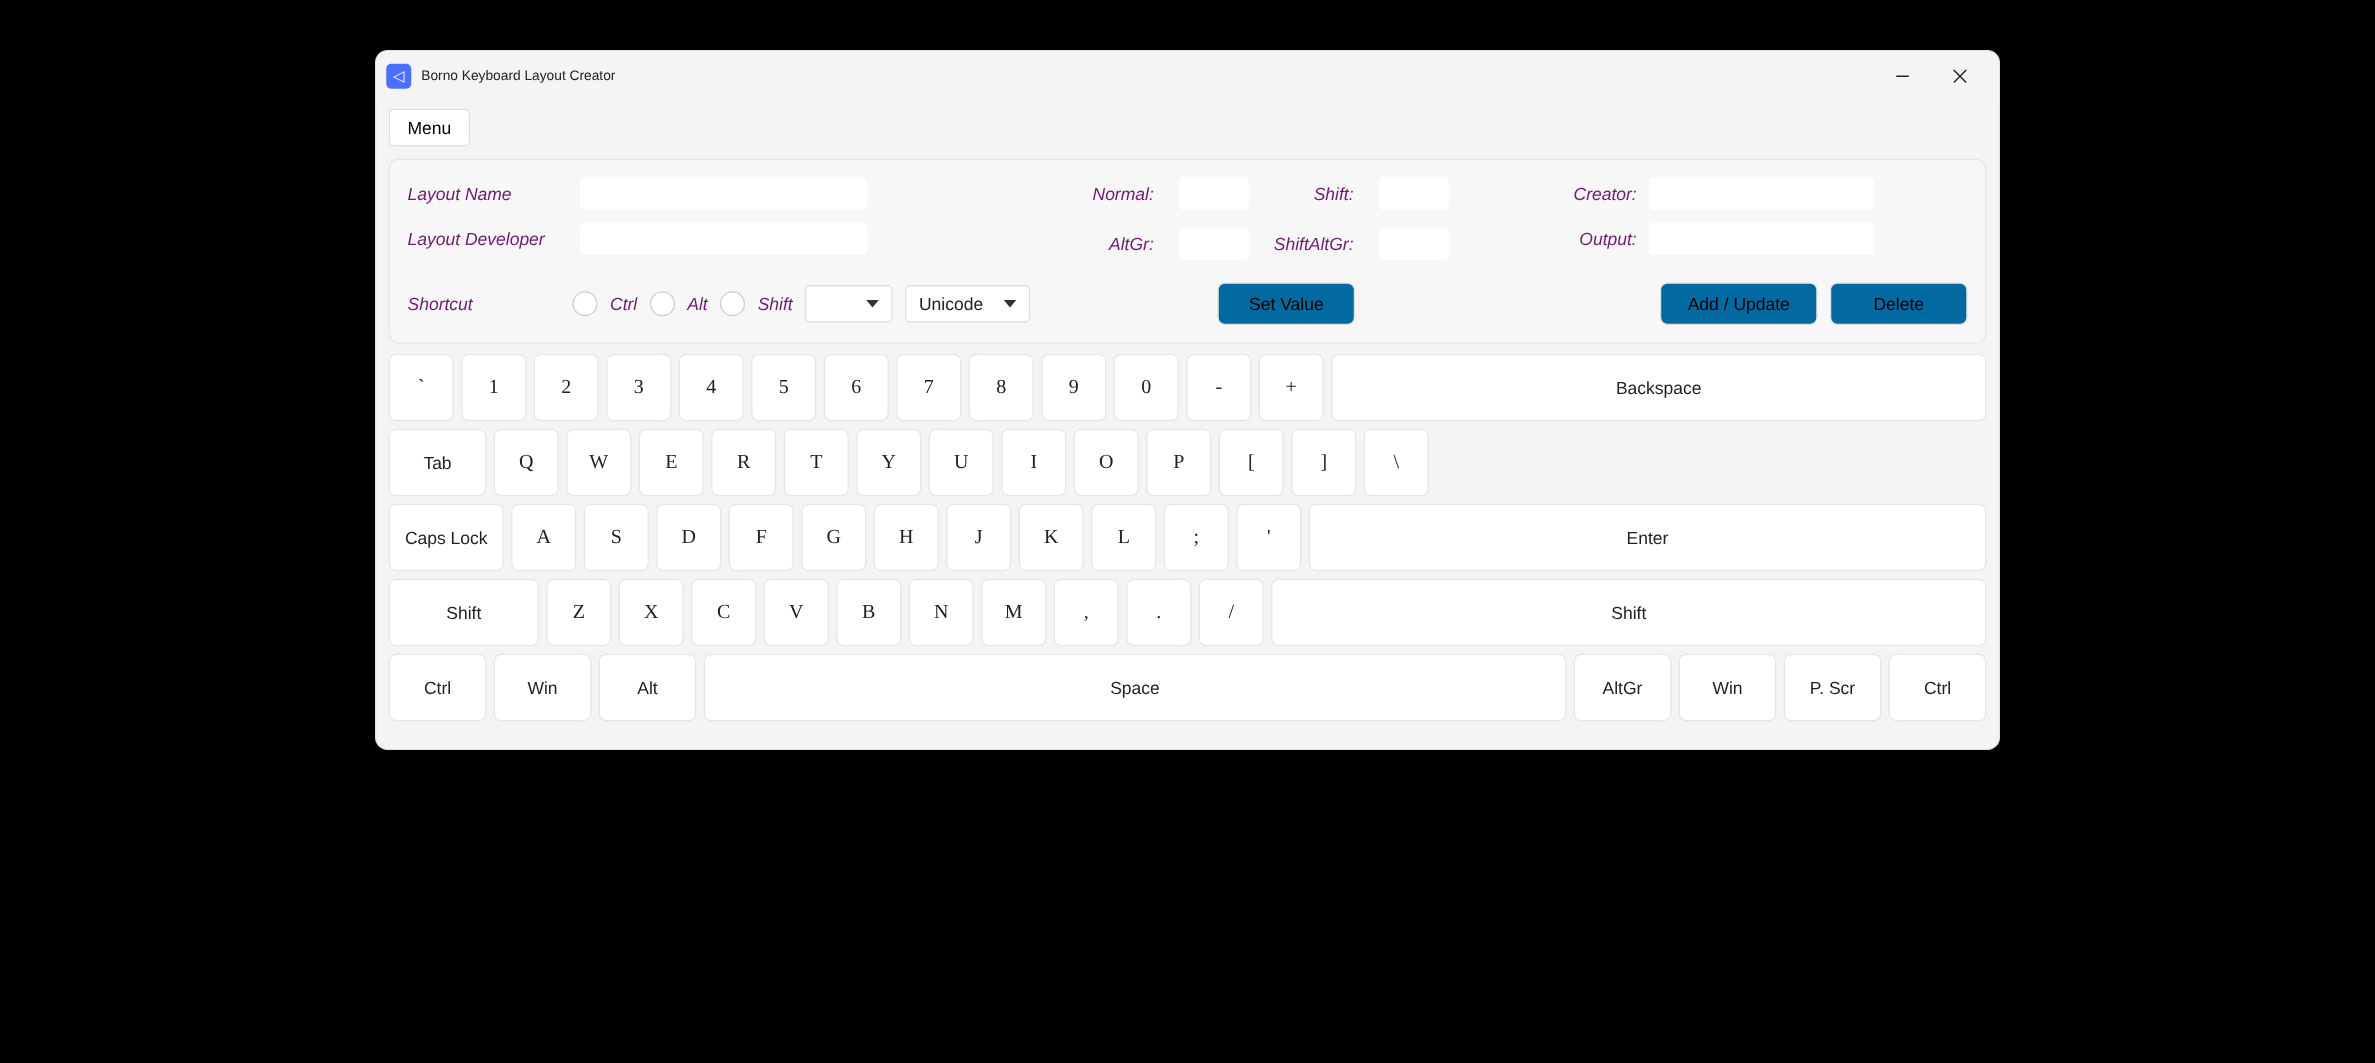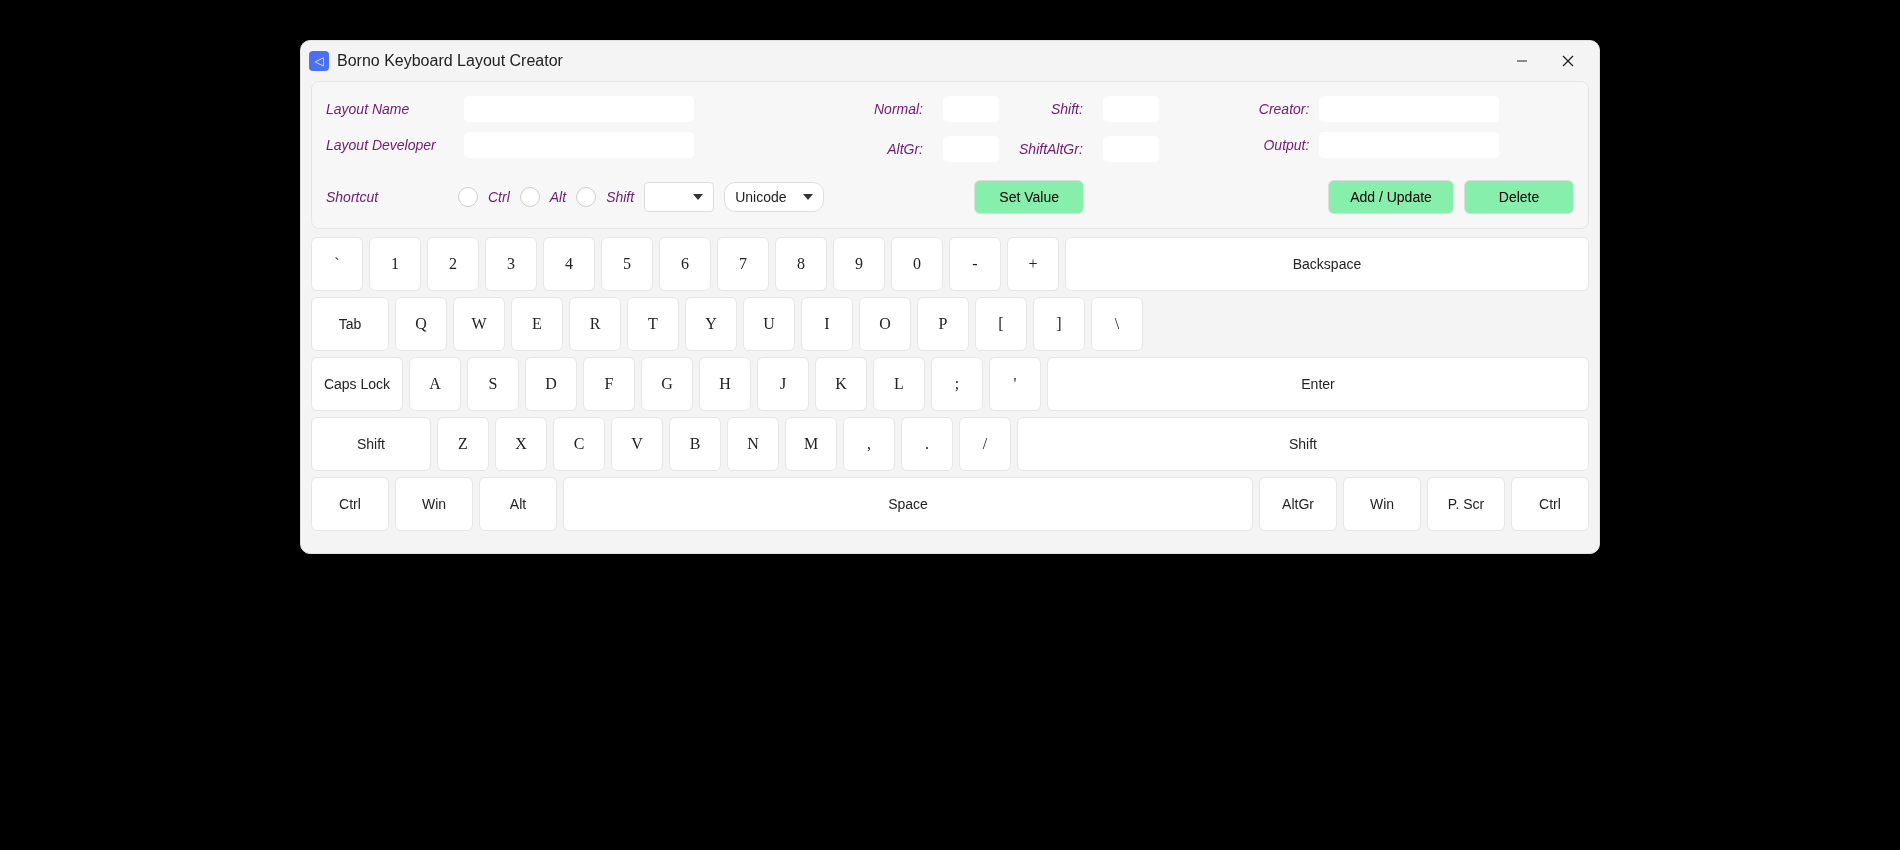--- a/index.html
+++ b/index.html
@@ -29,21 +29,21 @@
     background: #f4f4f4;
   }
   .app-icon {
     width: 20px; height: 20px;
     background: #4a6fff;
     border-radius: 4px;
     margin-right: 8px;
     display:flex;align-items:center;justify-content:center;
     color:#fff;font-size:12px;
   }
-  .title-text { flex: 0 0 auto; font-size: 16px; color:#222; }
+  .title-text { flex: 0 0 auto; font-size: 11px; color:#222; }
   .title-spacer { flex:1; }
   .winbtn {
     width: 46px; height: 32px;
     display:flex;align-items:center;justify-content:center;
     color:#222; cursor:pointer;
   }
   .winbtn svg { width:12px;height:12px; }
   .menubar {
     padding: 6px 10px 10px 10px;
   }
@@ -68,21 +68,21 @@
     background:#fff;
     border:1px solid #fff;
     border-radius:4px;
     height:26px;
     padding:0 6px;
     width:100%;
     font-size:14px;
   }
   .small-txt { width:56px; }
   .btn {
-    background:#86efac;
+    background:#0369a1;
     border:1px solid #ddd;
     border-radius:6px;
     padding:8px 18px;
     font-size:14px;
     cursor:pointer;
   }
   .row3 {
     display:flex;
     align-items:center;
     gap:10px;
@@ -168,20 +168,23 @@
         </svg>
     </div>
     <div class="winbtn">
       <svg viewBox="0 0 12 12">
           <line x1="1" y1="1" x2="11" y2="11" stroke="#222" stroke-width="1.2"></line>
           <line x1="11" y1="1" x2="1" y2="11" stroke="#222" stroke-width="1.2"></line>
         </svg>
     </div>
   </div>
 
+  <div class="menubar">
+    <button class="menu-btn">Menu</button>
+  </div>
 
   <div class="panel">
     <div style="display:flex; gap:20px; align-items:flex-start;">
 
       <div style="display:grid; grid-template-columns:130px 230px; row-gap:10px; column-gap:8px; align-items:center;">
         <div class="lbl">Layout Name</div>
         <input class="txt" value="" style="">
         <div class="lbl">Layout Developer</div>
         <input class="txt" value="" style="">
       </div>
@@ -213,21 +216,21 @@
       <div class="lbl" style="width:122px;">Shortcut</div>
       <span class="radio"></span>
       <span class="lbl">Ctrl</span>
       <span class="radio"></span>
       <span class="lbl">Alt</span>
       <span class="radio"></span>
       <span class="lbl">Shift</span>
       <div class="combo" style="min-width:70px;">
           <span></span>
         </div>
-      <div class="combo" style="min-width:100px;border-radius:11px;">
+      <div class="combo" style="min-width:100px;">
           <span>Unicode</span>
         </div>
 
       <div style="flex:0 0 130px;"></div>
       <button class="btn" style="width:110px;">Set Value</button>
 
       <div style="flex:1;"></div>
       <button class="btn" style="width:126px;">Add / Update</button>
       <button class="btn" style="width:110px;">Delete</button>
     </div>

